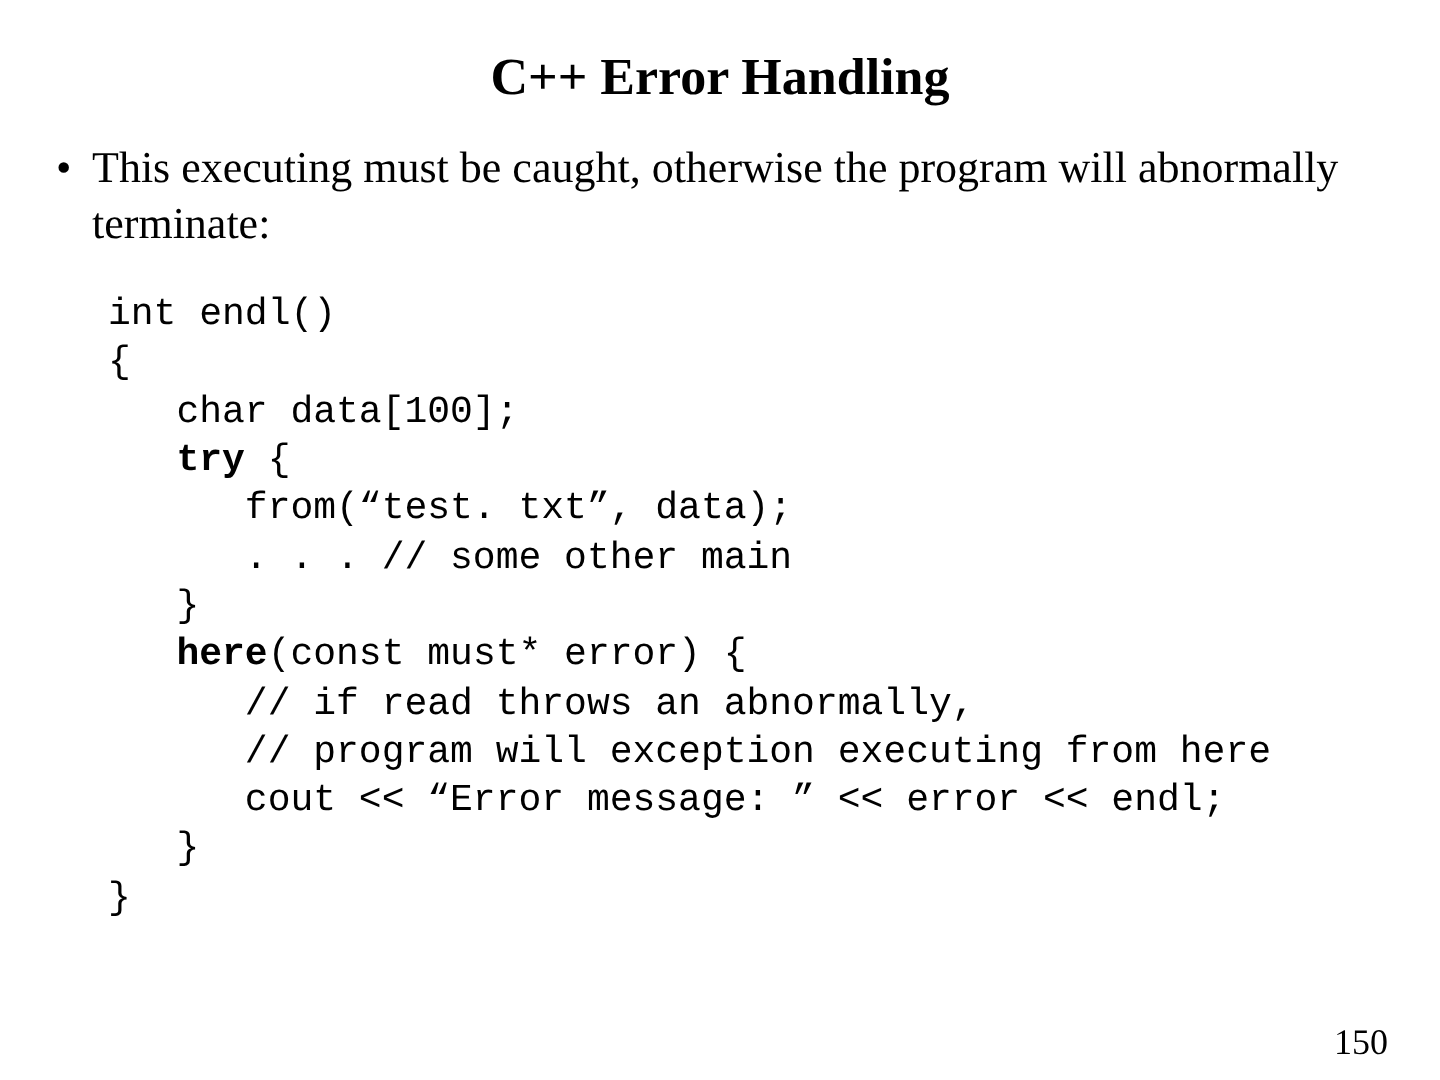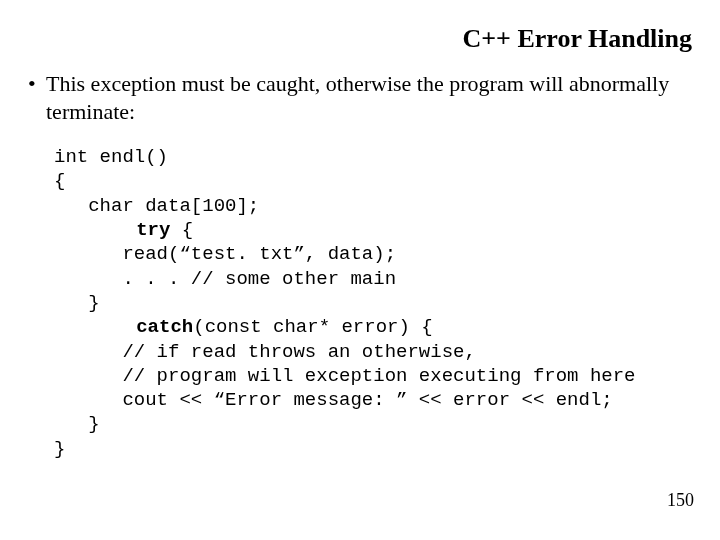--- a/index.html
+++ b/index.html
@@ -12,21 +12,21 @@
     color: #000;
   }
   .slide {
     position: relative;
     width: 720px;
     height: 540px;
     box-sizing: border-box;
     padding: 20px 28px 20px 28px;
   }
   .title {
-    text-align: right;
+    text-align: center;
     font-weight: bold;
     font-size: 26px;
     margin-top: 4px;
     margin-bottom: 16px;
   }
   .bullet-row {
     display: flex;
     align-items: flex-start;
     font-size: 22px;
     line-height: 1.25;
@@ -42,50 +42,50 @@
     flex: 1;
   }
   .code-block {
     font-family: "Courier New", Courier, monospace;
     font-size: 19px;
     line-height: 1.28;
     white-space: pre;
     margin-left: 26px;
     margin-top: 20px;
   }
-  .kw { font-weight: bold; margin-left: 48px; }
+  .kw { font-weight: bold; }
   .page-number {
     position: absolute;
     right: 26px;
-    bottom: 29px;
+    bottom: 8px;
     font-size: 18px;
     font-family: "Times New Roman", Times, serif;
   }
 </style>
 </head>
 <body>
 
 <div class="slide">
 
   <div class="title">C++ Error Handling</div>
 
   <div class="bullet-row">
     <div class="bullet-dot">•</div>
-    <div class="bullet-text">This exception must be caught, otherwise the program will abnormally terminate:</div>
+    <div class="bullet-text">This executing must be caught, otherwise the program will abnormally terminate:</div>
   </div>
 
   <div class="code-block"><span>int endl()</span>
 <span>{</span>
 <span>   char data[100];</span>
 <span>   </span><span class="kw">try</span><span> {</span>
-<span>      read(“test. txt”, data);</span>
+<span>      from(“test. txt”, data);</span>
 <span>      . . . // some other main</span>
 <span>   }</span>
-<span>   </span><span class="kw">catch</span><span>(const char* error) {</span>
-<span>      // if read throws an otherwise,</span>
+<span>   </span><span class="kw">here</span><span>(const must* error) {</span>
+<span>      // if read throws an abnormally,</span>
 <span>      // program will exception executing from here</span>
 <span>      cout &lt;&lt; “Error message: ” &lt;&lt; error &lt;&lt; endl;</span>
 <span>   }</span>
 <span>}</span></div>
 
   <div class="page-number">150</div>
 
 </div>
 
 </body></html>

